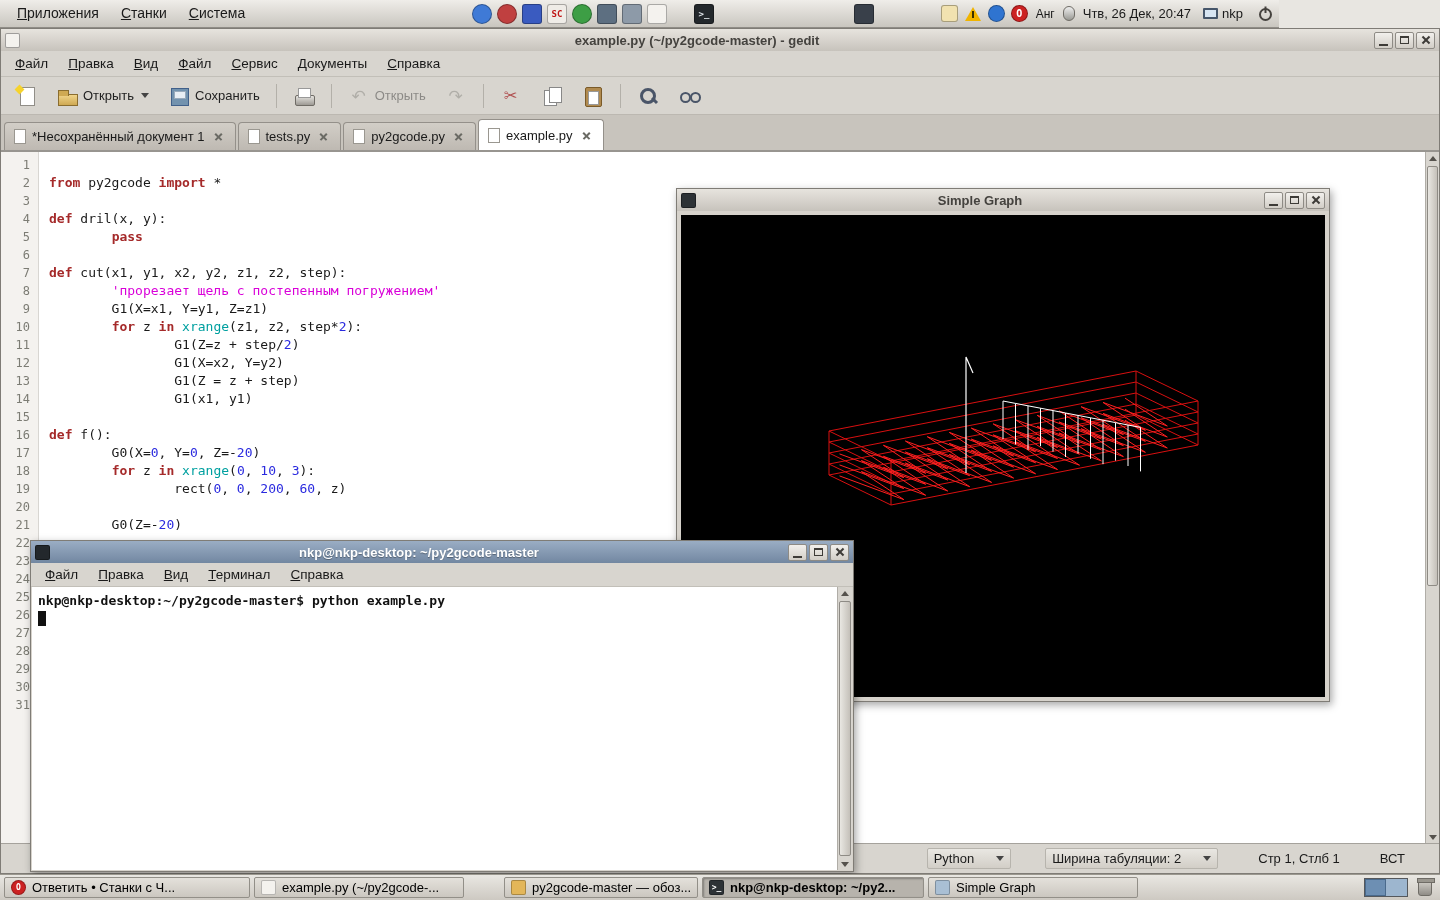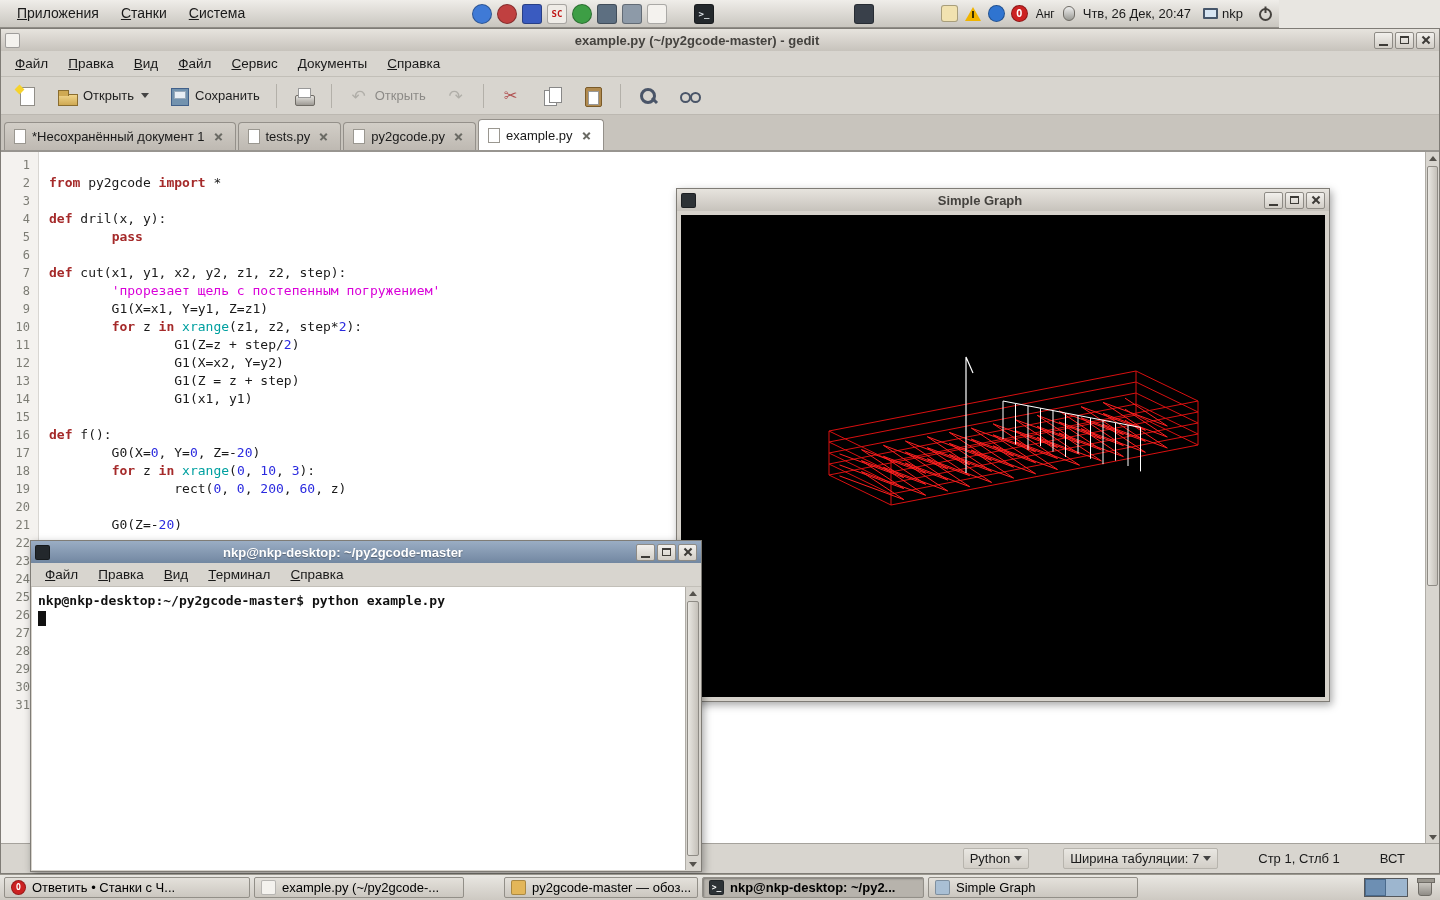--- a/index.html
+++ b/index.html
@@ -106,30 +106,30 @@
   .vthumb { position:absolute; left:1px; right:1px; top:14px; height:420px; background:linear-gradient(90deg,#e9e7e2,#c4c0b9); border:1px solid #8e8b85; border-radius:2px; }
   .sarrow { position:absolute; left:1px; right:1px; height:12px; display:flex; align-items:center; justify-content:center; }
   .sarrow.up { top:0; } .sarrow.down { bottom:0; }
   .sarrow::before { content:""; width:0; height:0; border-left:4px solid transparent; border-right:4px solid transparent; }
   .sarrow.up::before { border-bottom:5px solid #55524d; }
   .sarrow.down::before { border-top:5px solid #55524d; }
 
   .statusbar { position:absolute; left:0; right:0; bottom:0; height:30px; background:#d8d5cf; border-top:1px solid #a5a29c;
                display:flex; align-items:center; font-size:13px; padding:0 34px 0 12px; gap:0; }
   .sb-spacer { flex:1; }
-  .sb-combo { display:flex; align-items:center; gap:2px; padding:2px 6px; border:1px solid #b7b4ad; border-radius:2px; background:linear-gradient(#e9e7e2,#d2cec7); margin-left:34px; }
+  .sb-combo { display:flex; align-items:center; gap:20px; padding:2px 6px; border:1px solid #b7b4ad; border-radius:2px; background:linear-gradient(#e9e7e2,#d2cec7); margin-left:34px; }
   .sb-text { margin-left:40px; }
 
   
   .graphwin { left:676px; top:188px; width:654px; height:514px; z-index:20; }
   .graph-canvas { position:absolute; left:4px; right:4px; top:26px; bottom:4px; background:#000; }
   .graph-canvas svg { width:100%; height:100%; display:block; }
 
   
-  .termwin { left:30px; top:540px; width:672px; height:332px; z-index:30; }
+  .termwin { left:30px; top:540px; width:824px; height:332px; z-index:30; }
   .term-menubar { height:24px; background:#d8d5cf; display:flex; align-items:center; padding-left:4px; border-bottom:1px solid #c2bfb8; }
   .term-body { position:absolute; left:1px; right:1px; top:46px; bottom:1px; background:#fff; }
   .term-text { position:absolute; left:0; right:16px; top:0; bottom:0; padding:5px 0 0 6px;
                font:bold 13px/17px "DejaVu Sans Mono",monospace; color:#111; }
   .term-line { white-space:pre; }
   .term-cursor { width:8px; height:15px; background:#111; margin-top:2px; }
   .term-scroll { position:absolute; right:0; top:0; bottom:0; width:15px; background:#d8d5cf; border-left:1px solid #b0ada7; }
   .term-scroll .vthumb { top:14px; bottom:14px; height:auto; }
 
   
@@ -370,21 +370,21 @@
     </div>
   </div>
 
   <div class="statusbar">
     <span class="sb-spacer"></span>
     <span class="sb-combo">
       <span>Python</span>
       <span class="caret"></span>
     </span>
     <span class="sb-combo">
-      <span>Ширина табуляции: 7</span>
+      <span>Ширина табуляции: 2</span>
       <span class="caret"></span>
     </span>
     <span class="sb-text">Стр 1, Стлб 1</span>
     <span class="sb-text">ВСТ</span>
   </div>
 </div>
 
 <div class="win graphwin">
   <div class="titlebar inactive">
     <span class="app-icon" style="background:#2d3236;"></span>

